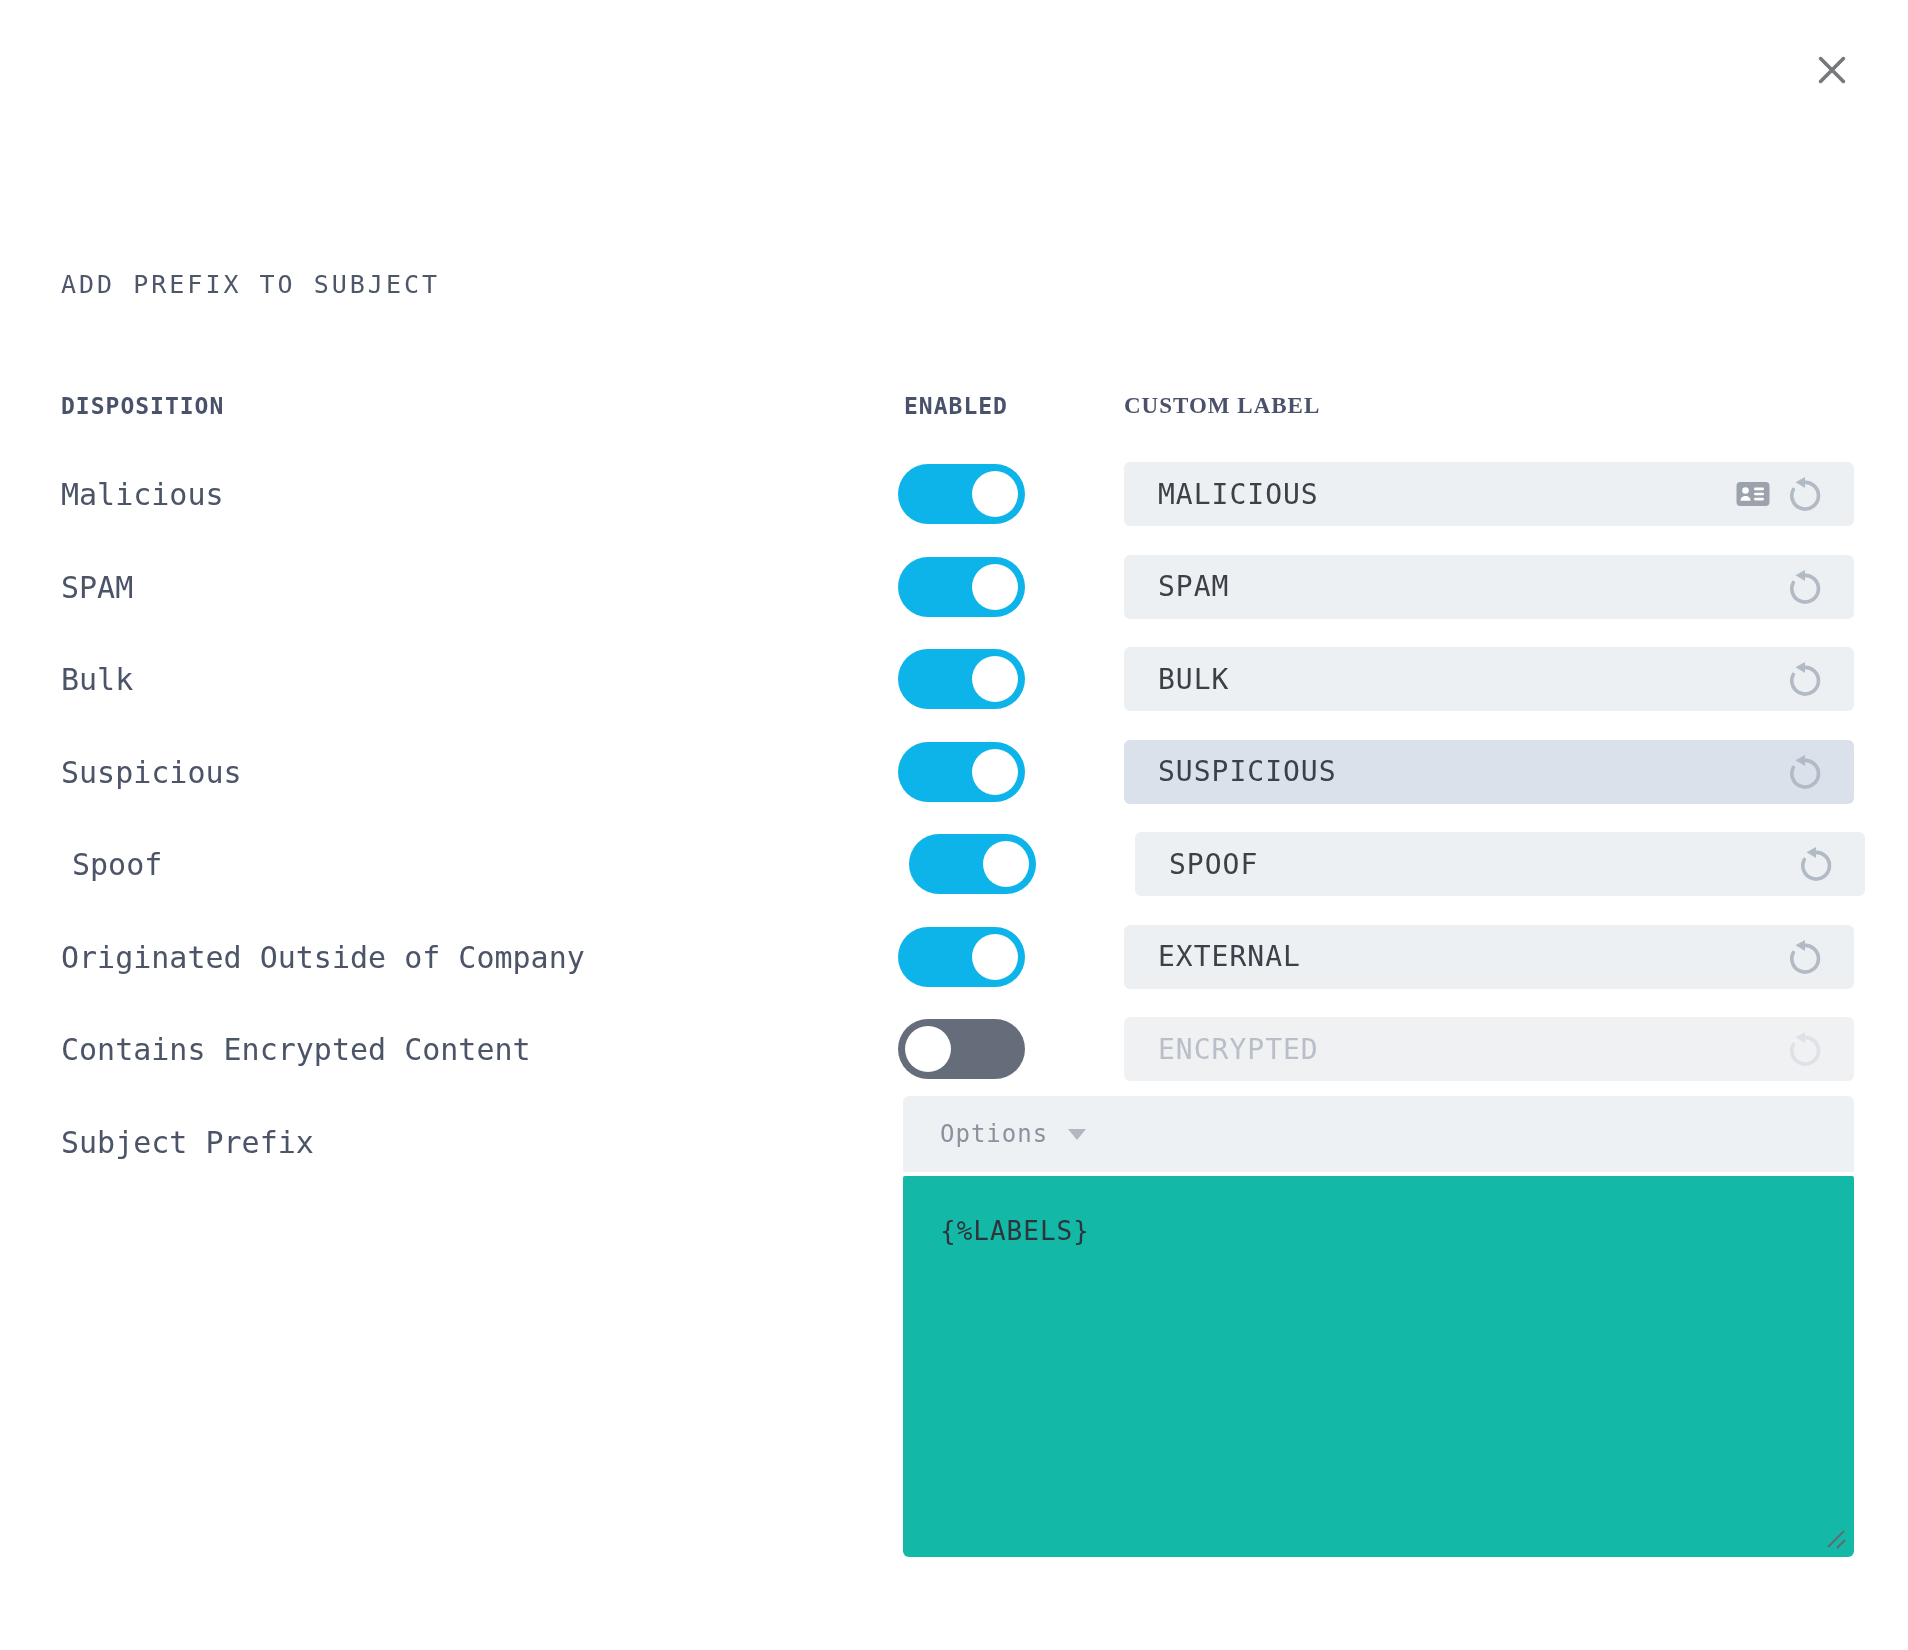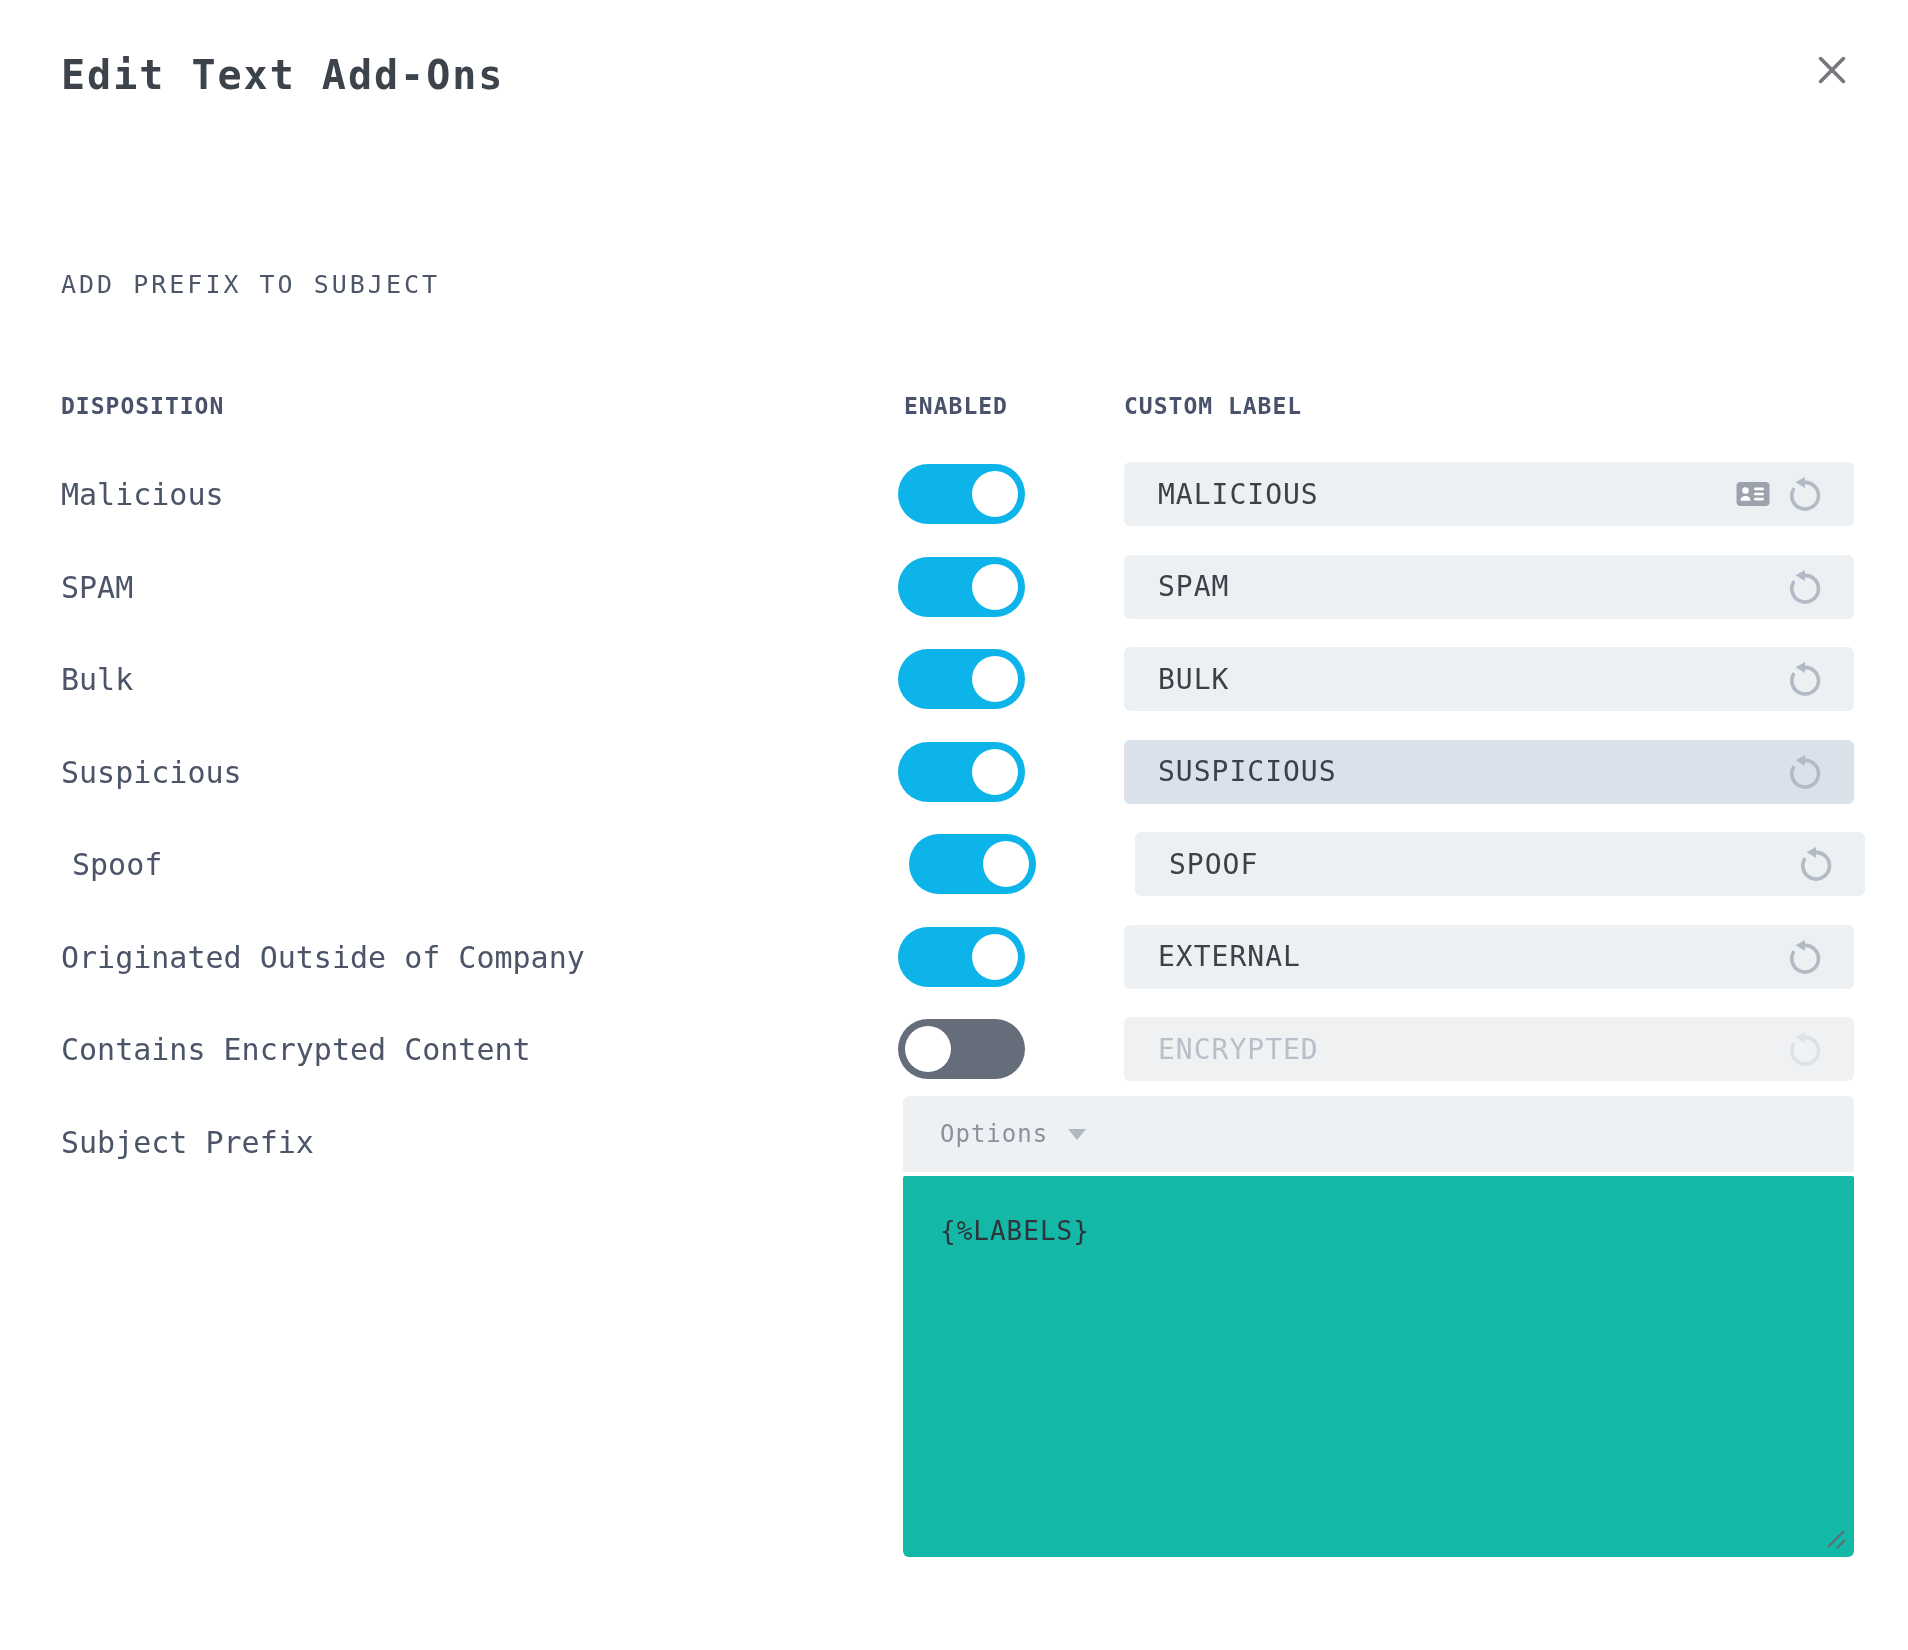--- a/index.html
+++ b/index.html
@@ -19,21 +19,21 @@
   .section-heading {
     position:absolute; left:61px; top:270px;
     font-size:25px; letter-spacing:3px; color:#4e5669;
   }
   .col-header {
     position:absolute; top:393px; font-size:23px; font-weight:700;
     letter-spacing:1px; color:#49526a;
   }
   .col-disposition { left:61px; }
   .col-enabled    { left:904px; }
-  .col-custom     { left:1124px; }
+  .col-custom     { left:1124px;font-family:Liberation Serif, serif; }
 
   #rows { position:absolute; left:0; top:448px; width:1908px; }
   .disp-row { position:absolute; left:0; width:1908px; height:92px;text-align:right; }
   .row-label {
     position:absolute; left:61px; top:50%; transform:translateY(-50%);
     font-size:30px; color:#4c5468; white-space:nowrap;
   }
   .toggle {
     position:absolute; left:898px; top:50%; transform:translateY(-50%);
     width:127px; height:60px; border-radius:30px; cursor:pointer; border:none; padding:0;
@@ -88,21 +88,20 @@
     position:absolute; left:37px; top:40px;
     font-size:26px; letter-spacing:1px; color:#2e343c; white-space:pre;
   }
   .resize-handle { position:absolute; right:6px; bottom:6px; width:24px; height:24px; cursor:nwse-resize; }
 </style>
 </head>
 <body>
 
 <div class="dialog">
 
-  <h1 class="title">Edit Text Add-Ons</h1>
 
   <button class="close-btn" aria-label="Close">
     <svg viewBox="0 0 28 28">
       <path d="M4 4 L24 24 M24 4 L4 24" stroke="#75787d" stroke-width="3.2" stroke-linecap="round" fill="none"></path>
     </svg>
   </button>
 
   <div class="section-heading">ADD PREFIX TO SUBJECT</div>
 
   <div class="col-header col-disposition">DISPOSITION</div>

